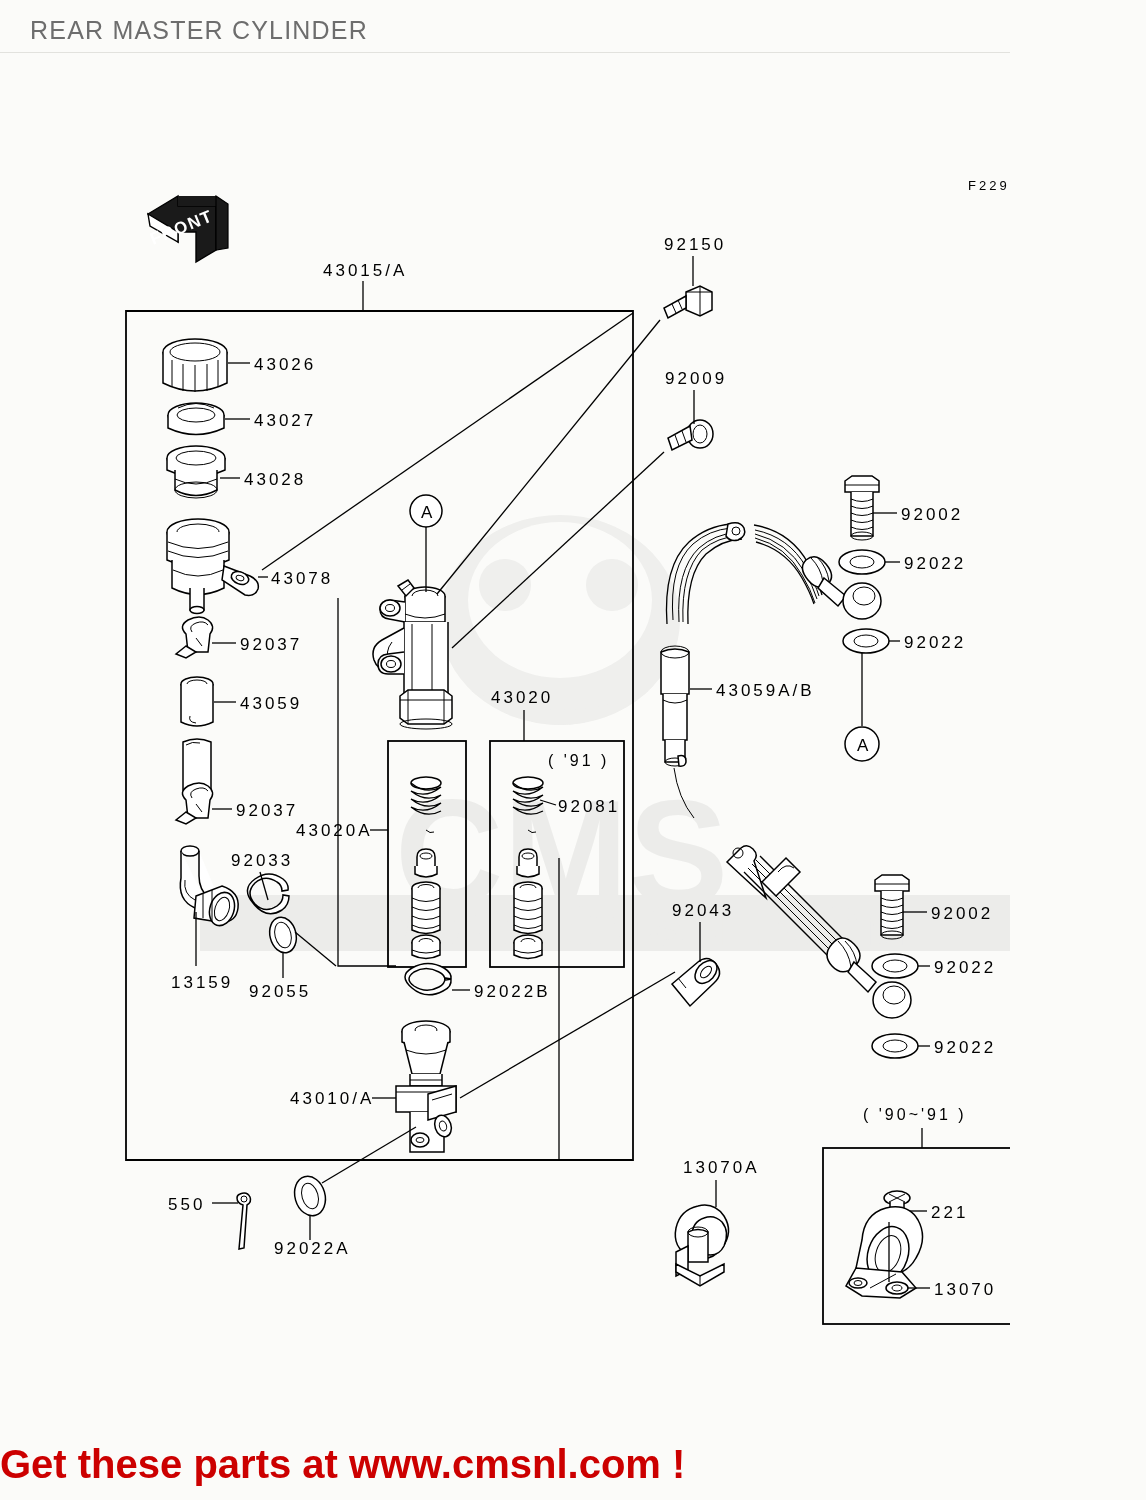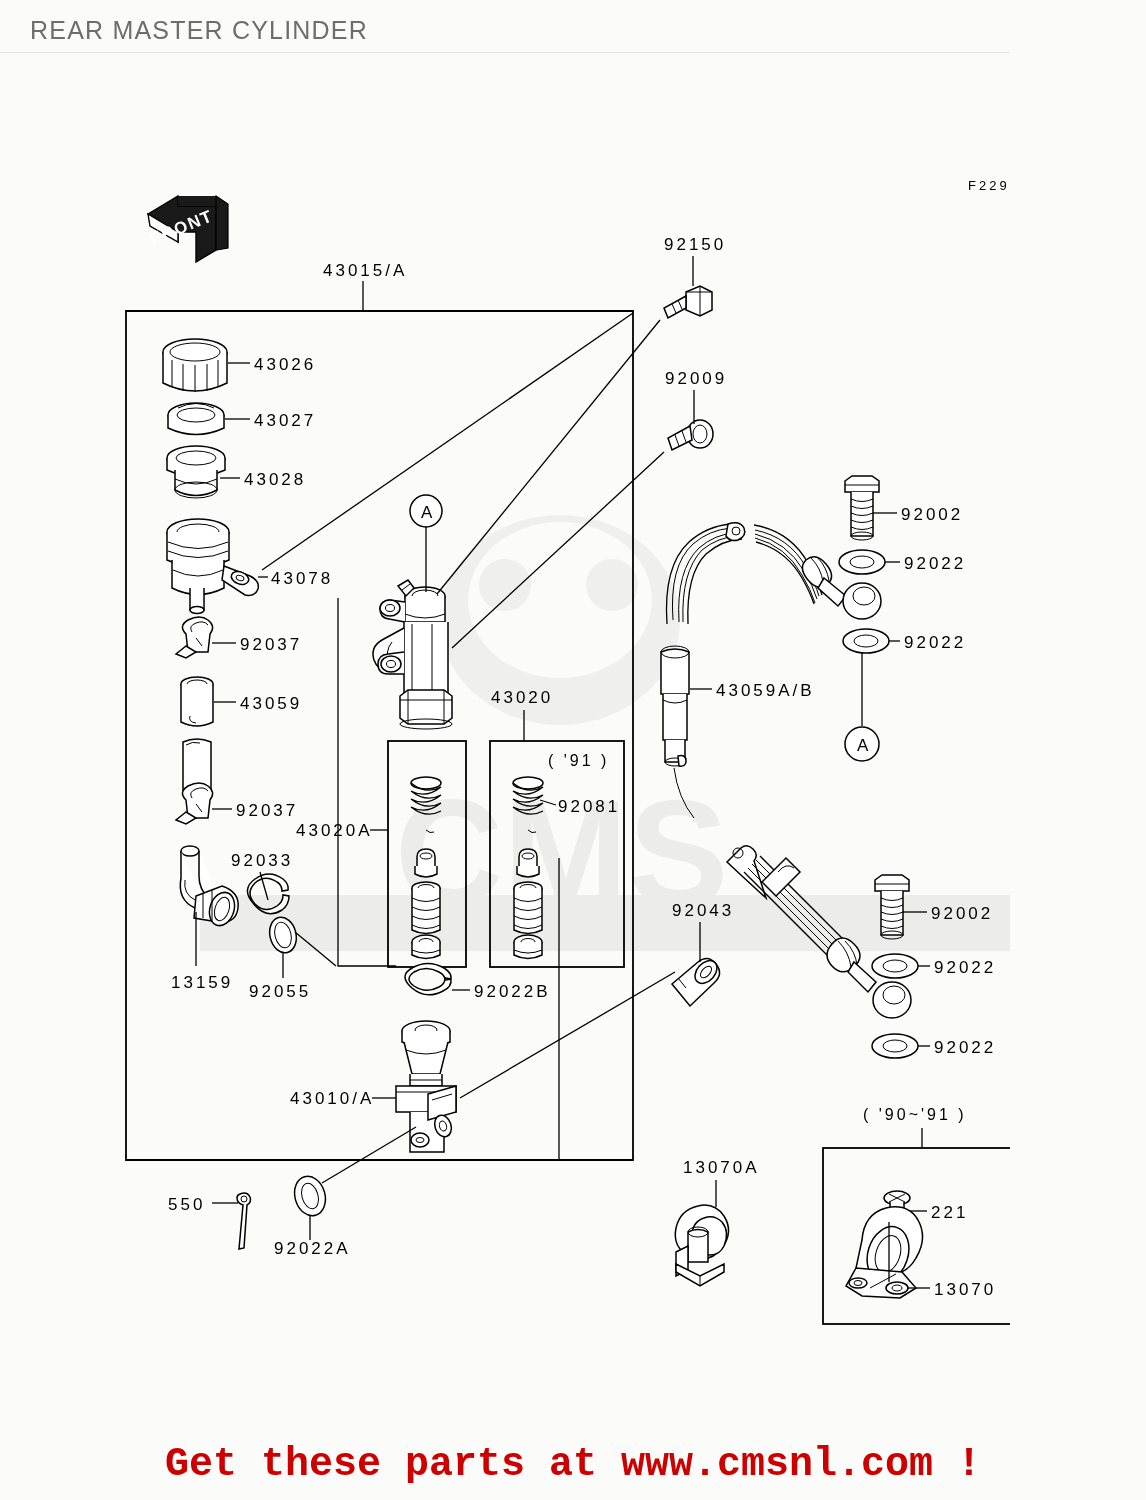--- a/index.html
+++ b/index.html
@@ -1,20 +1,20 @@
 <!DOCTYPE html>
 <html><head>
 <meta charset="utf-8">
 <style>
   html,body{margin:0;padding:0;background:#fbfbf9;}
   body{font-family:"Liberation Sans",sans-serif;}
   #page{position:relative;width:1010px;height:1500px;background:#fbfbf9;overflow:hidden;}
   #title{position:absolute;left:30px;top:16px;font-size:25px;letter-spacing:1.2px;color:#6d6d6d;font-family:"Liberation Sans",sans-serif;}
   #topline{position:absolute;left:0;top:52px;width:1146px;height:1px;background:#e2e2de;}
-  #footer{position:absolute;left:0;top:1442px;width:1146px;text-align:center;font-family:Liberation Mono, monospace;font-size:40px;font-weight:bold;color:#cc0000;letter-spacing:0px;}
+  #footer{position:absolute;left:0;top:1442px;width:1146px;font-family:Liberation Sans, sans-serif;font-size:40px;font-weight:bold;color:#cc0000;letter-spacing:0px;}
   svg{position:absolute;left:0;top:0;}
   .lbl{font-family:"Liberation Sans",sans-serif;font-size:17px;fill:#000;letter-spacing:3px;}
   .lblsm{font-family:"Liberation Sans",sans-serif;font-size:16px;fill:#000;letter-spacing:3px;}
   .code{font-family:"Liberation Sans",sans-serif;font-size:13px;fill:#000;letter-spacing:3px;}
   .wm{fill:#e9e9e6;}
   .wmtext{font-family:"Liberation Sans",sans-serif;font-weight:bold;fill:#ececea;}
   .ln2{stroke:#000;stroke-width:1.3;fill:none;}
   .thin{stroke:#000;stroke-width:1;fill:none;}
   .box{stroke:#000;stroke-width:1.8;fill:none;}
   .wht{fill:#ffffff;stroke:#000;stroke-width:1.5;}

